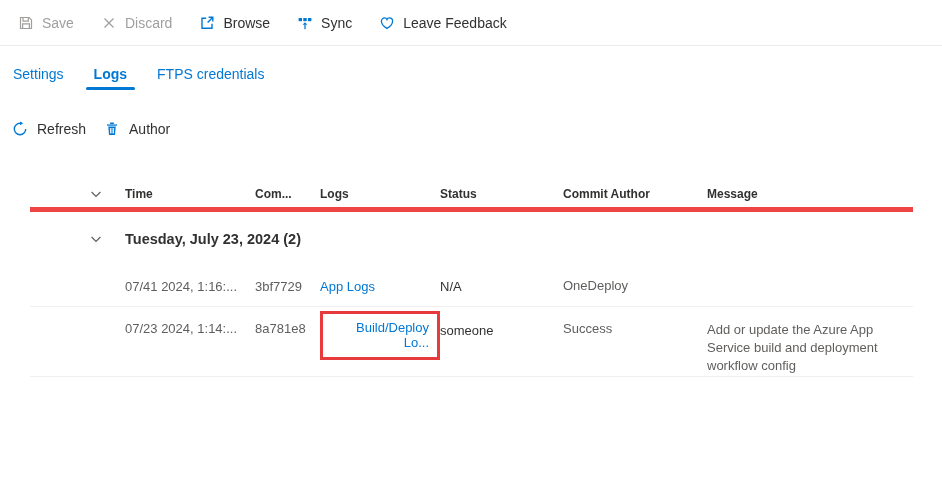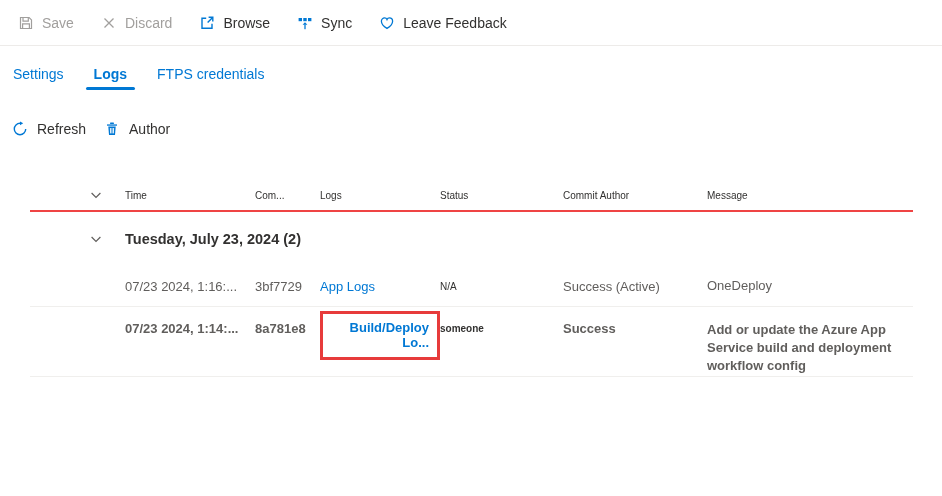--- a/index.html
+++ b/index.html
@@ -27,32 +27,32 @@
 
   
   .actbar { display:flex; align-items:center; padding-left:12px; margin-top:18px; height:33px; }
   .act { display:flex; align-items:center; gap:9px; margin-right:18px;
     font-size:14px; color:#323130; cursor:pointer;text-align:right; }
 
   
   .table { margin:35px 29px 0 30px; width:883px; font-size:13px; }
   .trow { display:grid; grid-template-columns:95px 130px 65px 120px 123px 144px 206px;
     align-items:center; }
-  .thead { height:32px; font-size:10px; font-weight:400; color:#323130;
-    border-bottom:2px solid #ef4444; }
+  .thead { height:32px; font-size:12px; font-weight:700; color:#323130;
+    border-bottom:5px solid #ef4444; }
   .chev-cell { padding-left:58px; display:flex; align-items:center; cursor:pointer; }
   .group-row { height:54px; border:none; }
   .group-label { grid-column:2 / -1; font-size:14.5px; font-weight:700; color:#323130; }
   .data-row-1 { height:41px; border-bottom:1px solid #f0efed; }
   .data-row-2 { height:70px; align-items:start; border-bottom:1px solid #f0efed; }
-  .data-row-2 > div { padding-top:14px;font-weight:bold; }
+  .data-row-2 > div { padding-top:14px; }
   .data-row-2 > .logs-cell { padding-top:4px;text-align:right; }
   .data-row-2 > .author-cell { padding-top:16px; }
   .muted { color:#605e5c; }
-  .dark { color:#323130; font-size:10px; }
+  .dark { color:#323130; font-size:13px; }
   .link { color:var(--accent,#0078d4); cursor:pointer; text-decoration:none; }
   .msg { color:#605e5c; line-height:18px; padding-right:4px; }
   .hl-box { display:inline-block; border:3px solid var(--highlight_red,#e73b3b);
     padding:6px 8px 7px 7px; }
 </style>
 </head>
 <body>
 
 <div class="page">
 
@@ -150,27 +150,26 @@
       <div class="chev-cell">
         <svg class="icon16" viewBox="0 0 16 16">
           <path d="M3.6 6 L8 10.4 L12.4 6" fill="none" stroke="#605e5c" stroke-width="1.2"></path>
         </svg>
       </div>
       <div class="group-label">Tuesday, July 23, 2024 (2)</div>
     </div>
 
     <div class="trow data-row-1">
       <div></div>
-      <div class="muted">07/23 2024, 1:16:...</div>
+      <div class="muted">07/41 2024, 1:16:...</div>
       <div class="muted">3bf7729</div>
       <div class="logs-cell">
         <span class="link">App Logs</span>
       </div>
       <div class="dark author-cell">N/A</div>
-      <div class="muted">Success (Active)</div>
       <div class="msg">OneDeploy</div>
     </div>
 
     <div class="trow data-row-2">
       <div></div>
       <div class="muted">07/23 2024, 1:14:...</div>
       <div class="muted">8a781e8</div>
       <div class="logs-cell">
         <span class="hl-box"><span class="link">Build/Deploy Lo...</span></span>
       </div>

